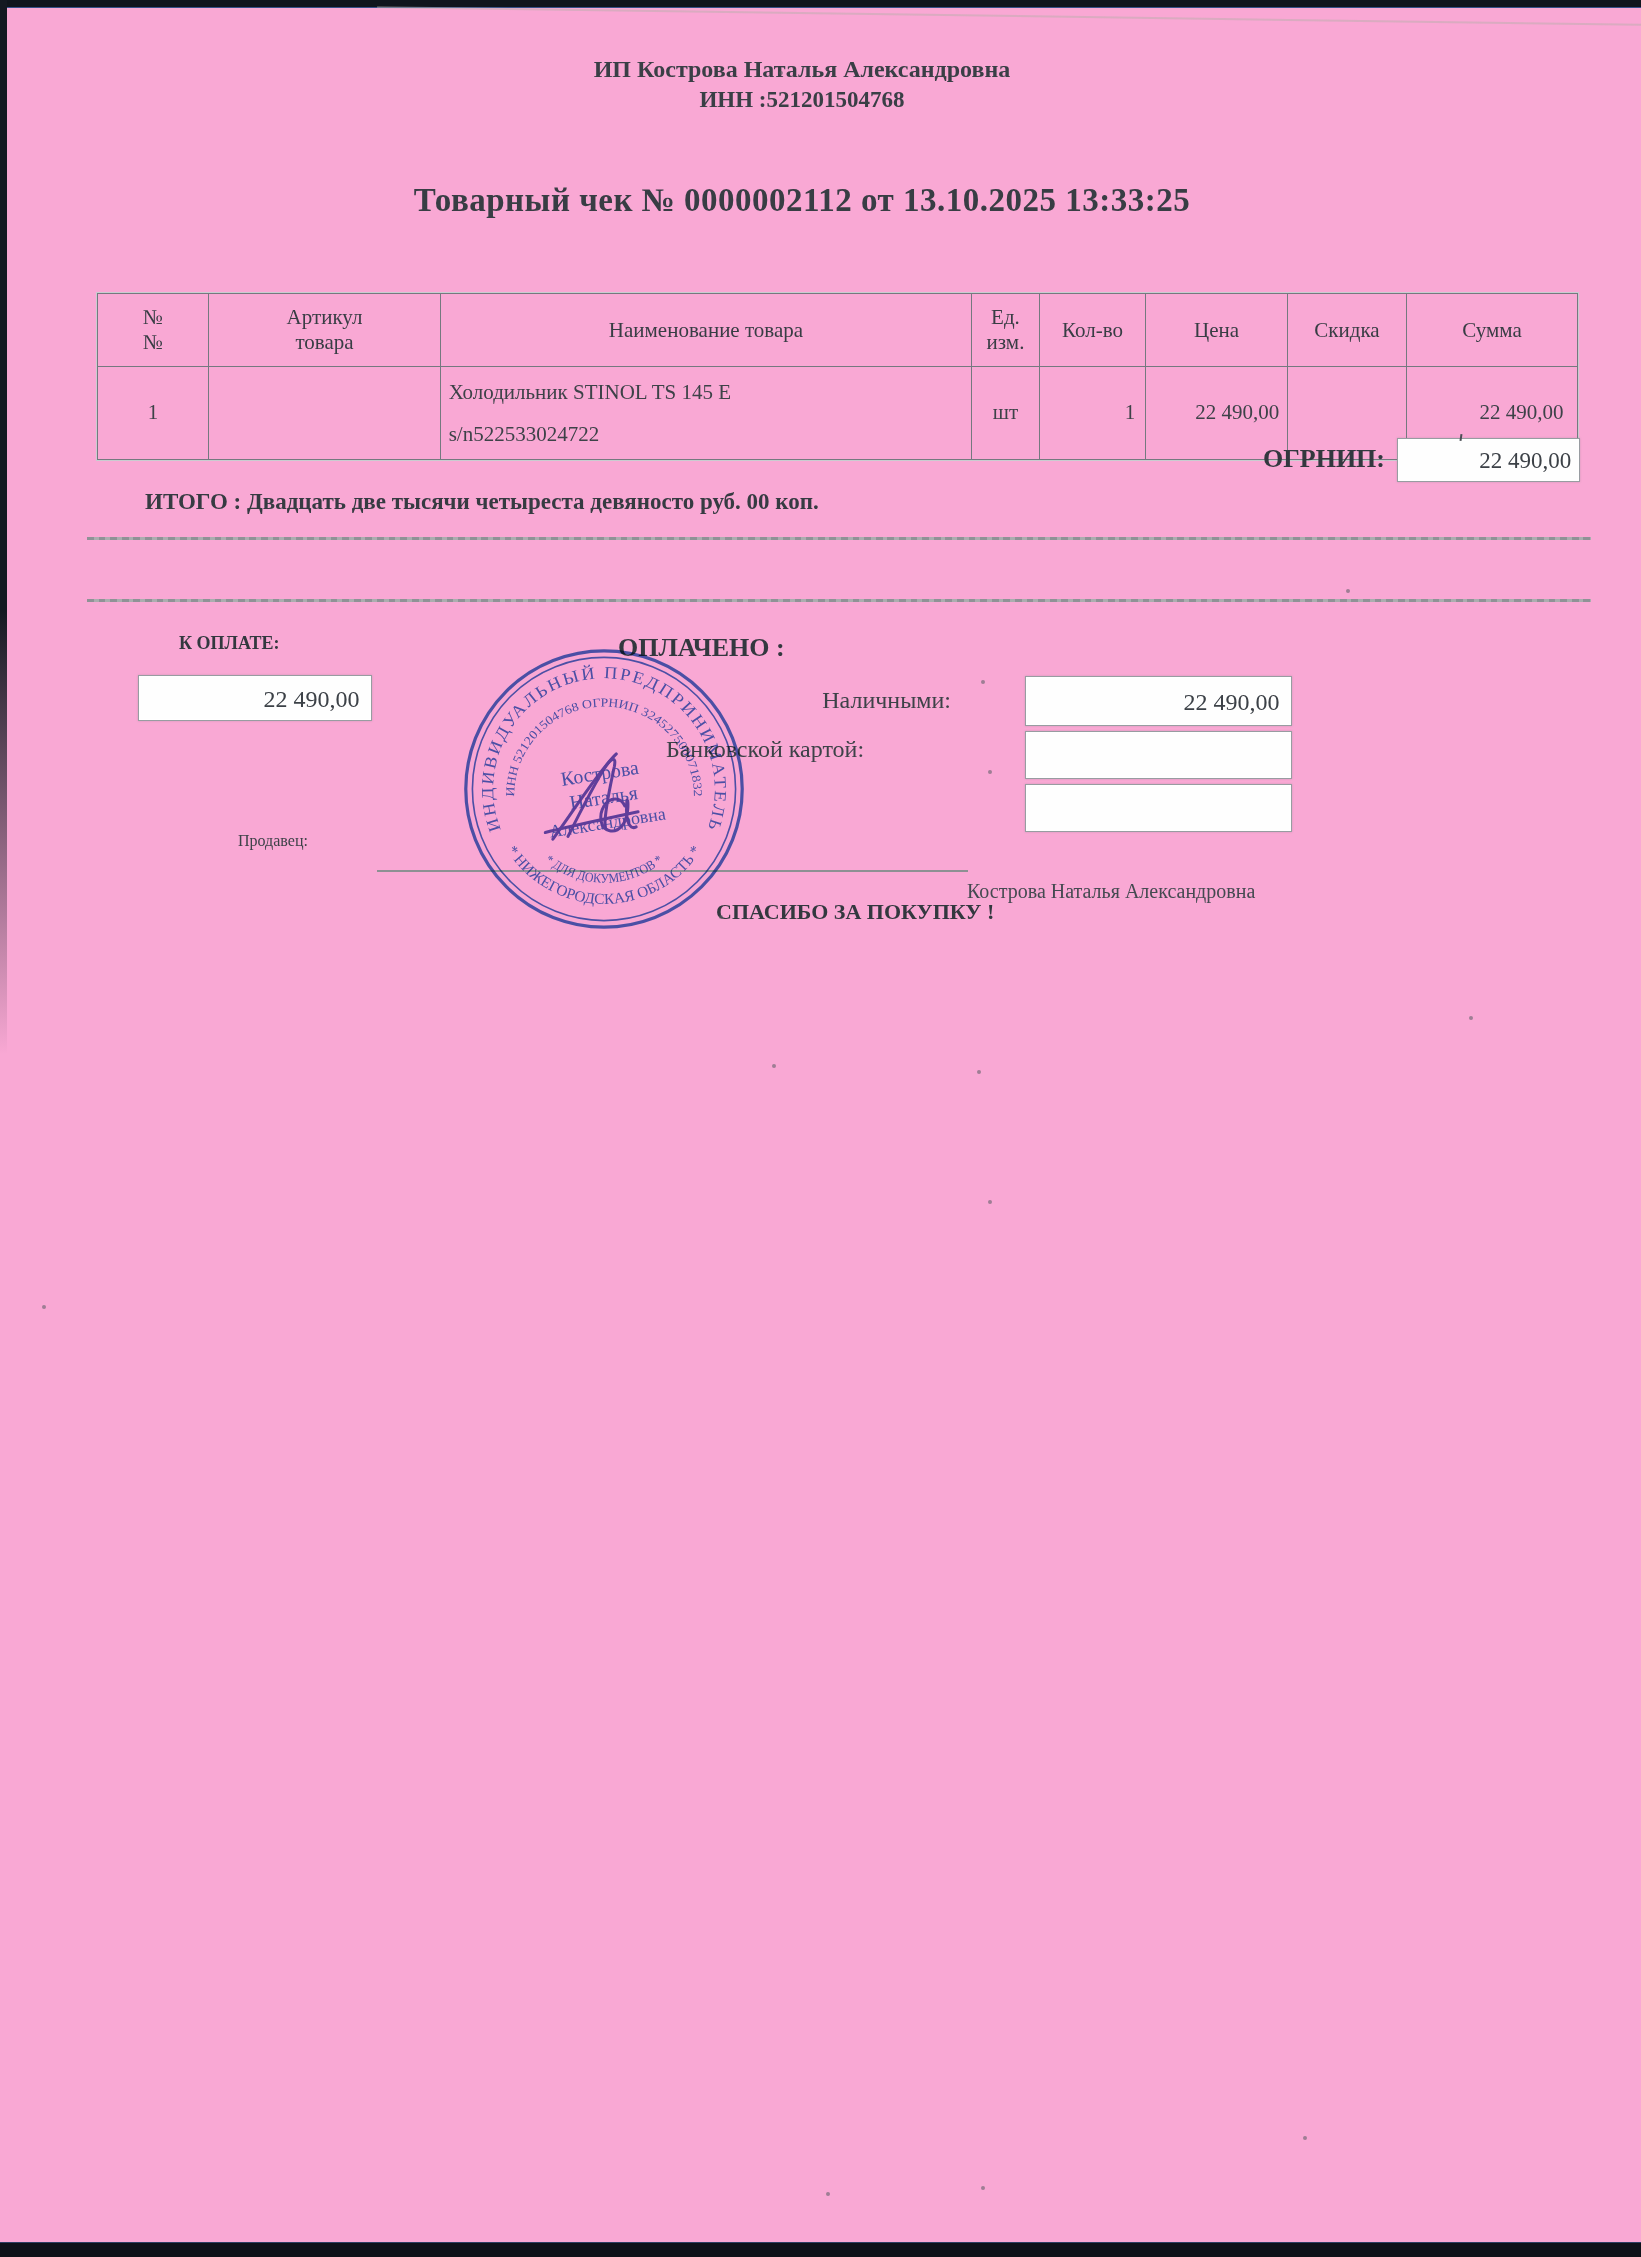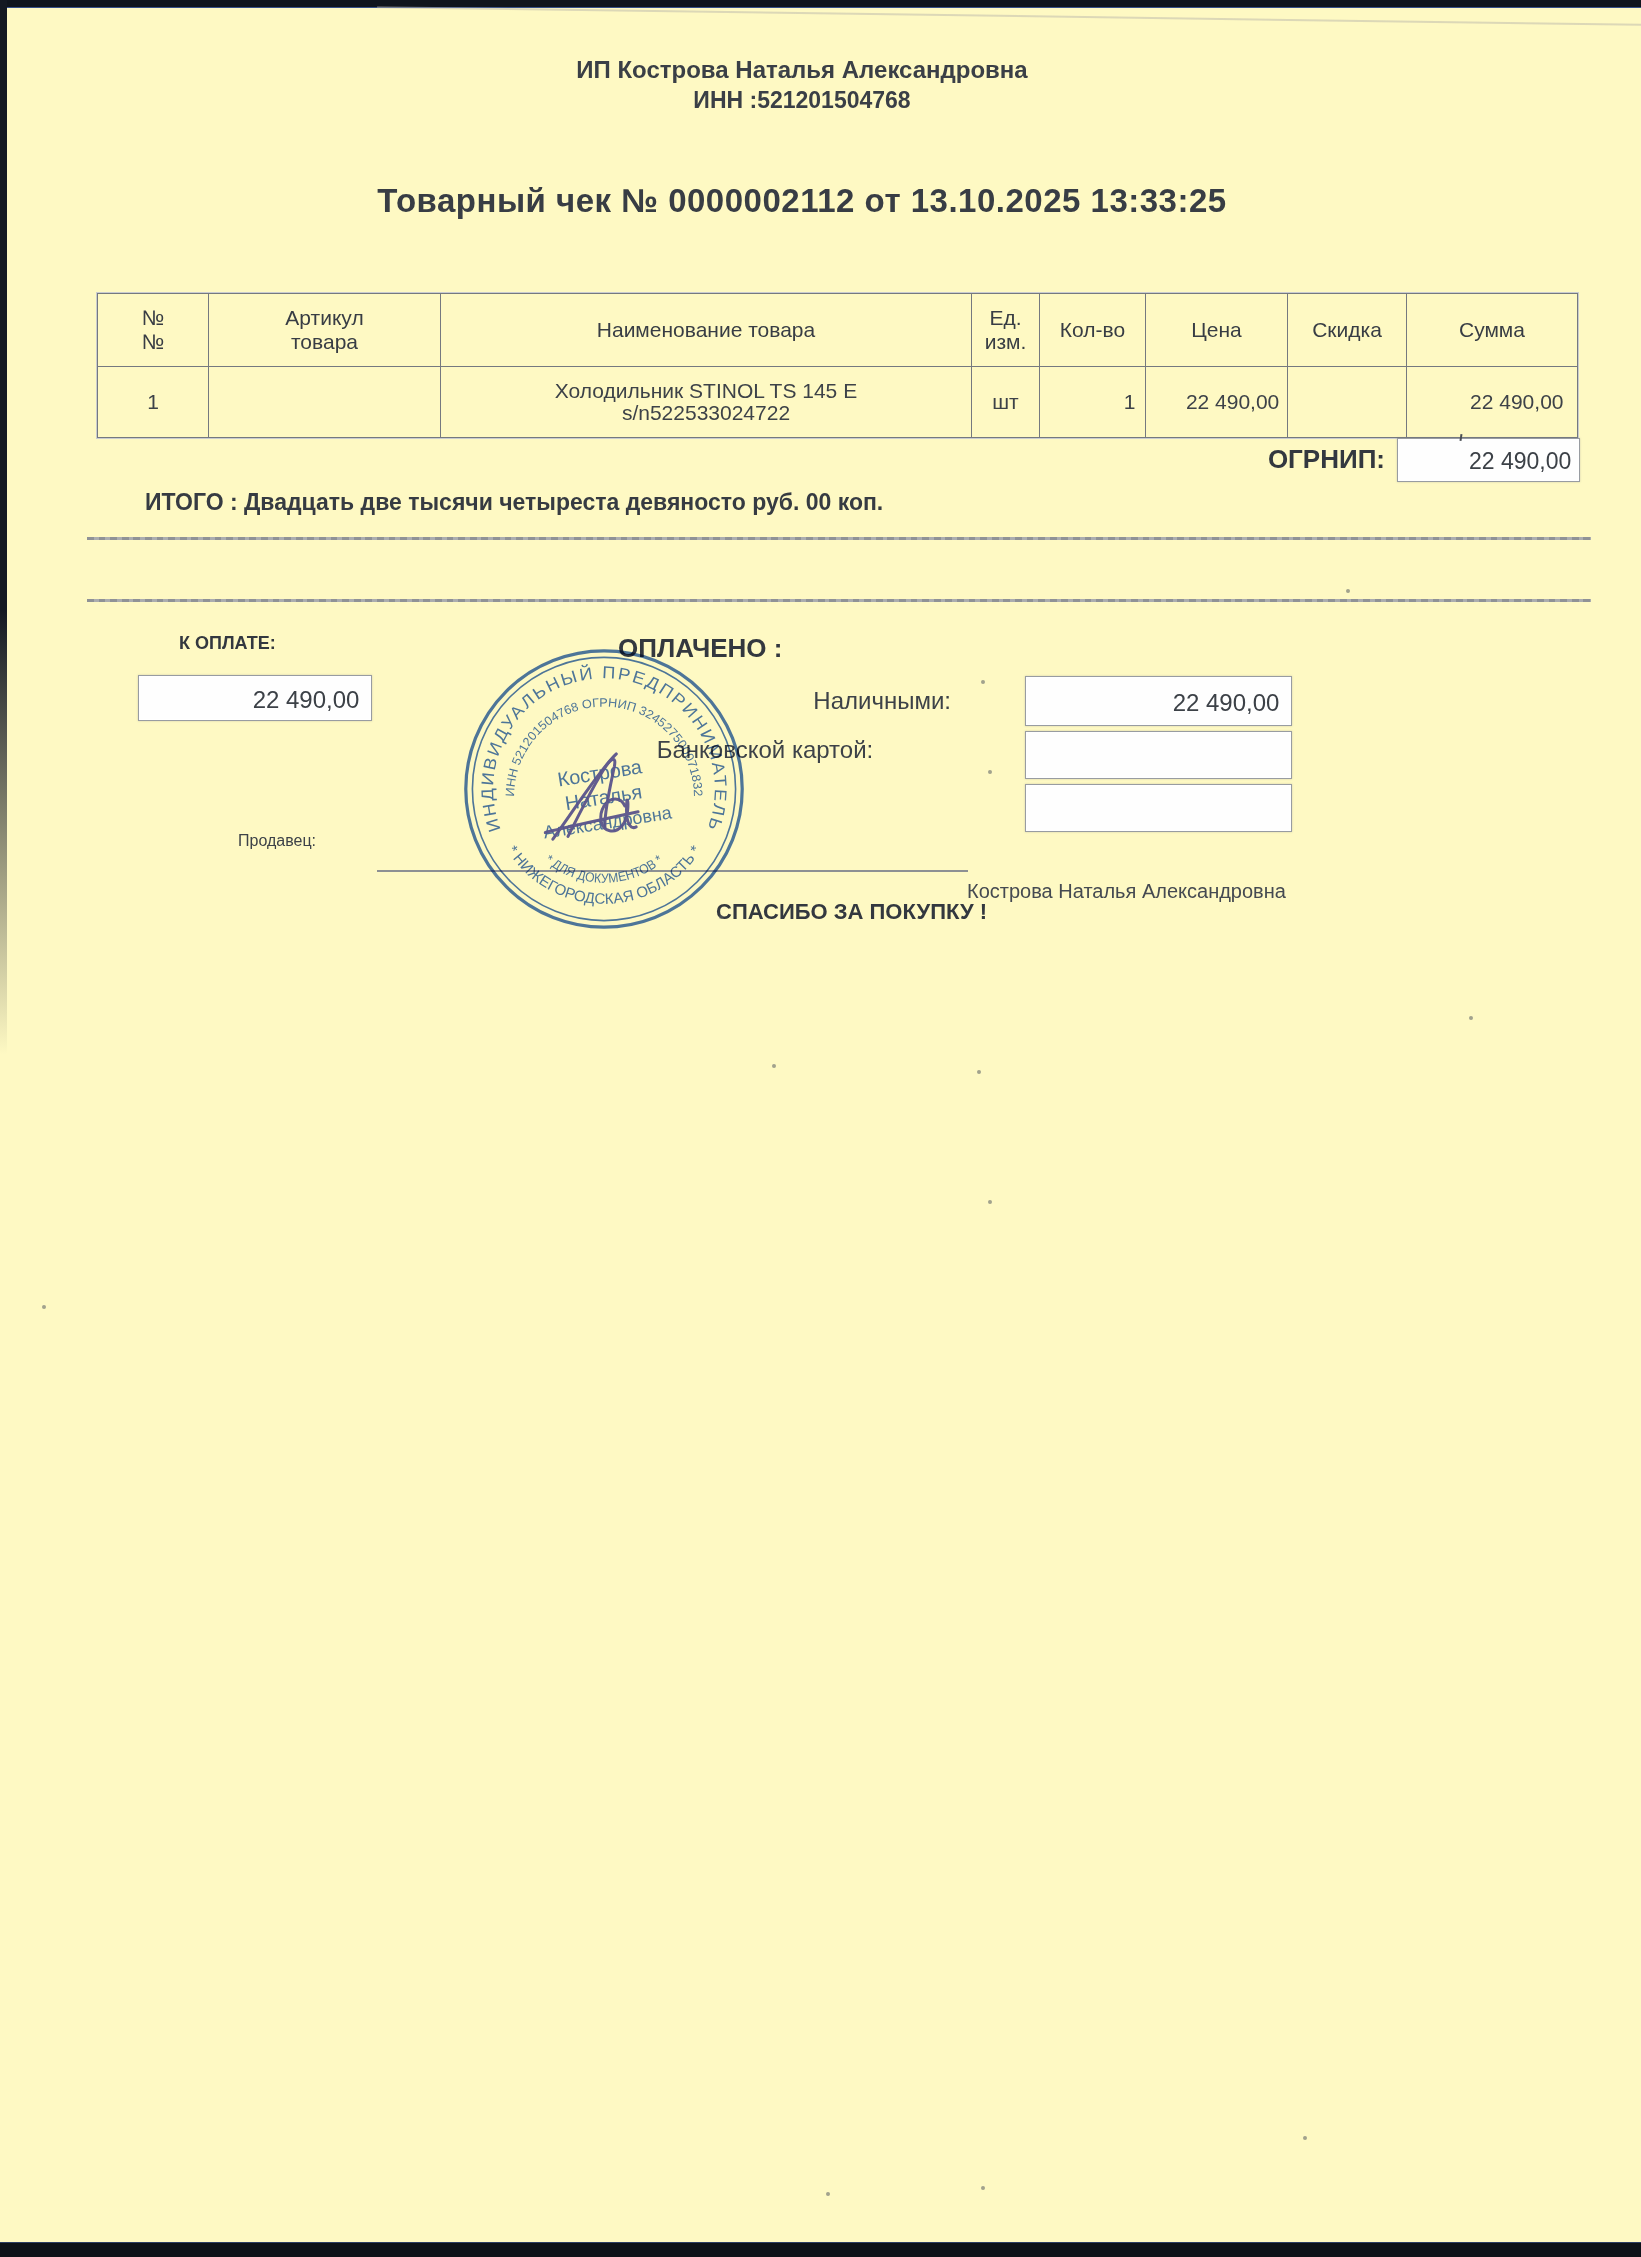--- a/index.html
+++ b/index.html
@@ -1,21 +1,21 @@
 <!DOCTYPE html>
 <html><head>
 <meta charset="utf-8">
 <style>
   html,body{margin:0;padding:0;background:#e8e8e8;}
   .page{
     position:relative;
     width:1641px;height:2257px;
-    background:#fef9c3;
+    background:#f9a8d4;
     overflow:hidden;
-    font-family:Liberation Sans, sans-serif;
+    font-family:Liberation Serif, serif;
     color:#3d4248;
   }
   .abs{position:absolute;}
   .pre{white-space:pre-line;}
   .center-wrap{left:97px;width:1410px;text-align:center;}
   .b{font-weight:bold;}
   
   .edge-top{left:0;top:0;width:1641px;height:6.8px;background:#10151d;border-bottom:1px solid #365089;}
   .edge-bottom{left:0;top:2242px;width:1641px;height:15.4px;background:#0d1219;border-top:1.9px solid #2c3e63;}
   .edge-left{left:0;top:0;width:6.8px;height:1110px;
@@ -26,21 +26,21 @@
     box-shadow:0 0 0 1px #c9ccd0;}
   .doc-table th,.doc-table td{border:1.9px solid #75797f;font-weight:400;}
   .doc-table th{font-size:21px;text-align:center;vertical-align:middle;color:#383d44;}
   .doc-table td{font-size:21px;vertical-align:middle;color:#3d4248;}
   .doc-table thead tr{height:73px;}
   .doc-table tbody tr{height:71px;}
   td.c-num,td.c-unit{text-align:center;}
   td.c-qty{text-align:right;padding-right:9.7px;}
   td.c-price{text-align:right;padding-right:7.7px;}
   td.c-sum{text-align:right;padding-right:13.5px;}
-  td.c-name{text-align:center;padding:3.9px 7.7px;line-height:22px;}
+  td.c-name{text-align:left;padding:3.9px 7.7px;line-height:42px;}
   
   .rule{height:2.9px;background:repeating-linear-gradient(90deg,#8f9296 0 6.8px,#abadaf 6.8px 11.6px);}
   
   .vbox{border:1.9px solid #989ca1;background:#fefefe;
     box-shadow:inset 0 0 0 1px rgba(255,255,255,.6),0 0 1.9px rgba(120,125,130,.35);
     text-align:right;box-sizing:border-box;}
   .vbox span{display:block;font-size:24px;color:#3c4147;}
   .speck{width:3.9px;height:3.9px;border-radius:50%;background:#565b61;opacity:.55;}
 </style>
 </head>

